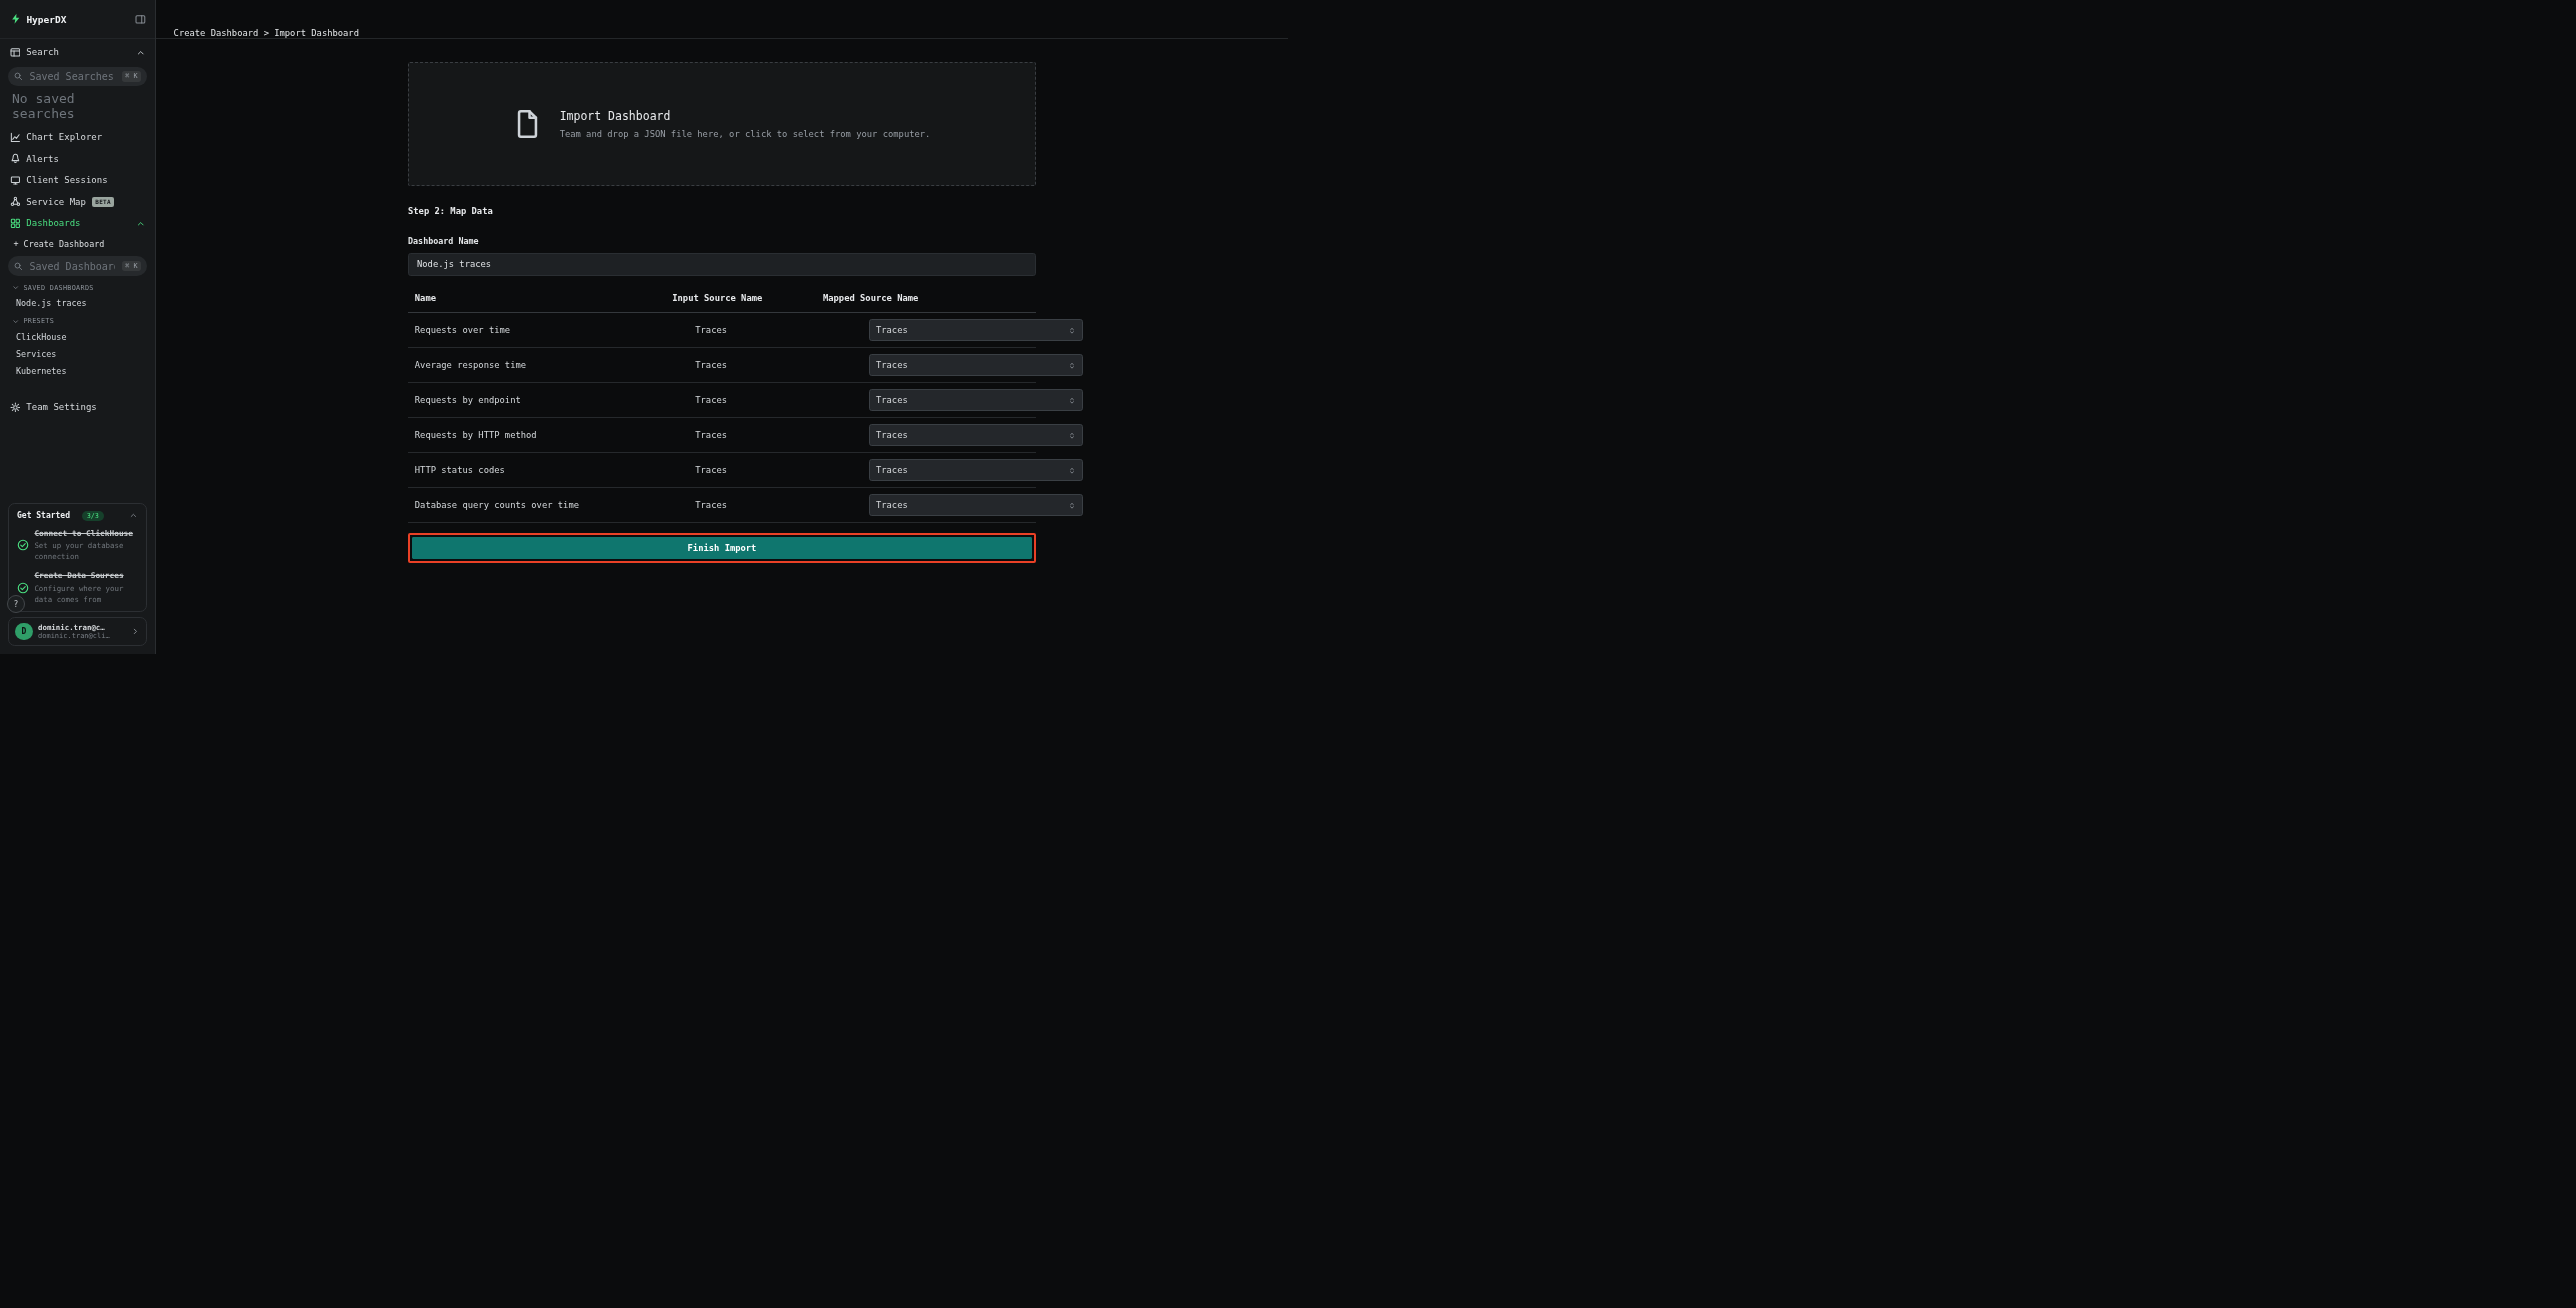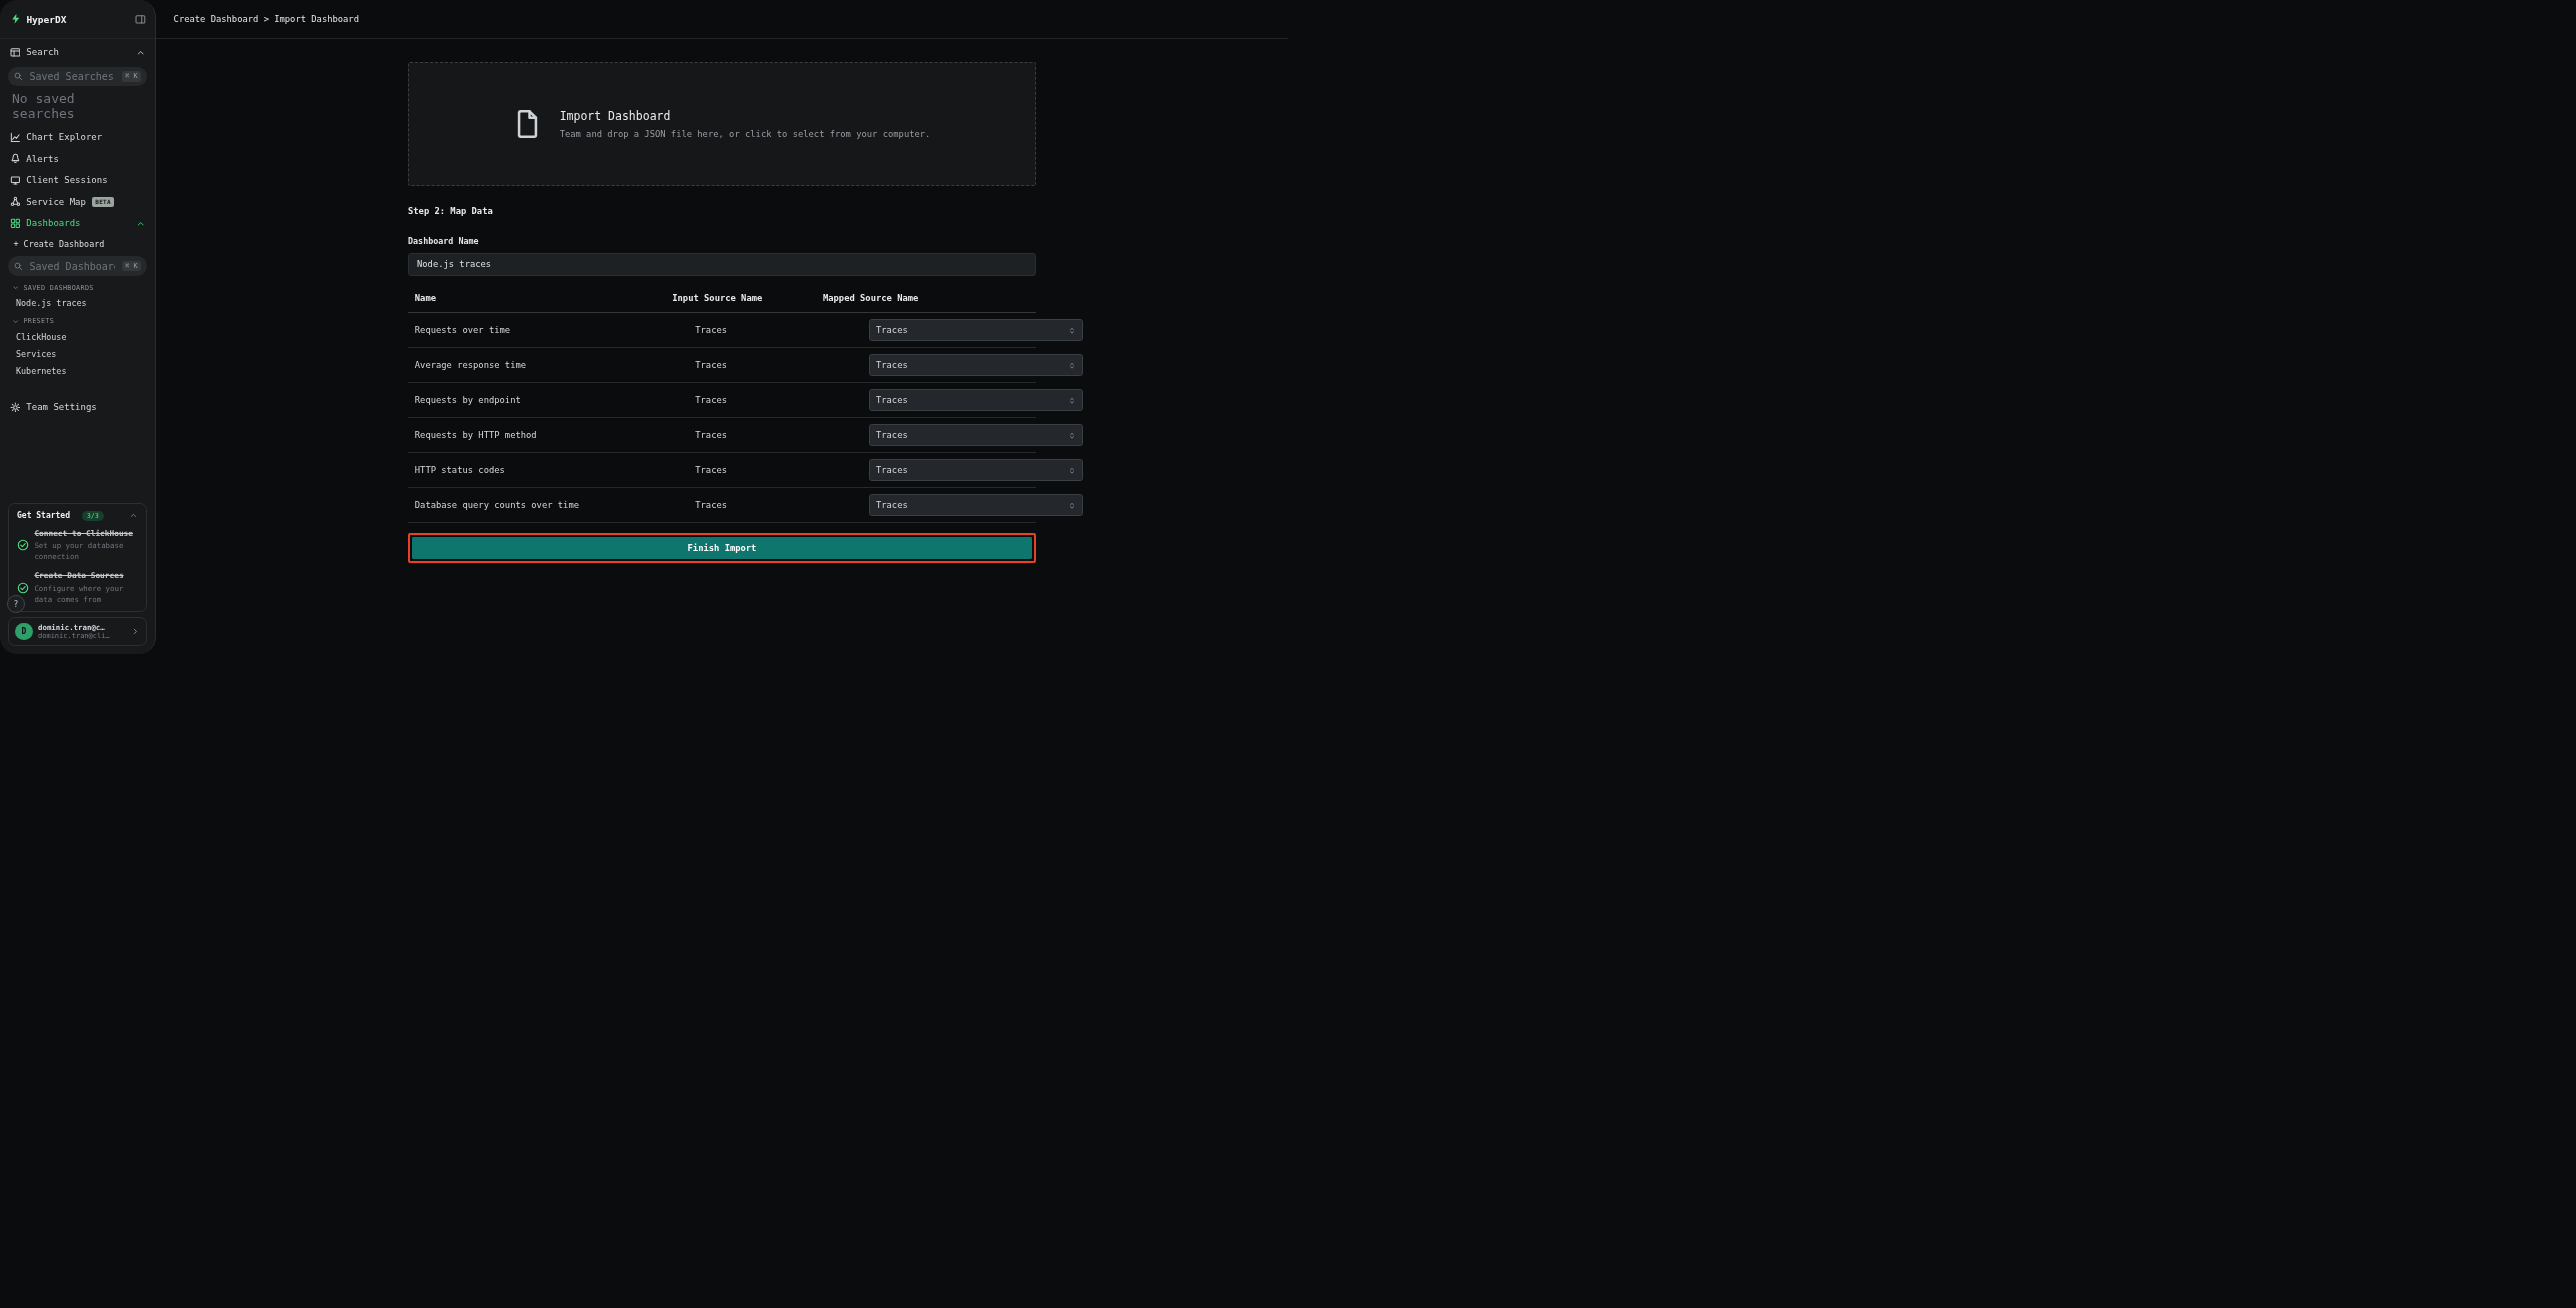--- a/index.html
+++ b/index.html
@@ -8,21 +8,21 @@
     width:1288px; height:654px; overflow:hidden;
     background:#0b0c0d; color:#d7dadd;
     font-family:"DejaVu Sans Mono","Liberation Mono","DejaVu Sans",monospace;
     font-size:8.8px;
   }
   .app { display:flex; height:100%; }
 
   
   .sidebar {
     width:156px; min-width:156px; background:#17191b;
-    border-right:0.7px solid #2a2d30; display:flex; flex-direction:column; position:relative;border-radius:17px;
+    border-right:0.7px solid #2a2d30; display:flex; flex-direction:column; position:relative;
   }
   .logo-row { height:39px; display:flex; align-items:center; padding:0 9.5px; gap:5.4px; border-bottom:0.7px solid #222528; }
   .logo-name { font-weight:700; font-size:9.5px; color:#f0f2f4; }
   .logo-row .spacer, .nav-row .spacer, .gs-header .spacer { flex:1; }
   .icon { display:inline-flex; align-items:center; justify-content:center; }
   .icon svg { stroke:currentColor; fill:none; stroke-width:1.5; stroke-linecap:round; stroke-linejoin:round; }
   .bolt svg { fill:#4ade80; stroke:none; }
   .muted-ic { color:#868c93; }
 
   .side-nav { flex:1; overflow:hidden; padding-top:2.7px; display:flex; flex-direction:column; }
@@ -62,21 +62,21 @@
     display:flex; align-items:center; gap:5.4px; background:#17191b; cursor:pointer; }
   .avatar { width:17.6px; height:17.6px; min-width:17.6px; border-radius:50%; background:#2f9e68; color:#0d0f10;
     font-weight:700; font-size:8px; display:flex; align-items:center; justify-content:center; }
   .user-text { overflow:hidden; }
   .user-name { font-weight:700; font-size:7.4px; white-space:nowrap; }
   .user-email { color:#797f86; font-size:7px; white-space:nowrap; }
   .user-chevron { margin-left:auto; color:#9aa0a6; }
 
   
   .main { flex:1; display:flex; flex-direction:column; background:#0b0c0d; min-width:0; }
-  .topbar { height:39px; min-height:39px; border-bottom:0.7px solid #242729; display:flex; align-items:center; padding:0 17.6px; font-size:8.8px; color:#e3e6e8; }
+  .topbar { height:39px; min-height:39px; border-bottom:0.7px solid #242729; display:flex; align-items:flex-end; padding:0 17.6px; font-size:8.8px; color:#e3e6e8; }
   .content { flex:1; overflow:auto; }
   .column { width:628px; margin:23px auto 35px; }
 
   .dropzone { height:124px; background:#151718; border:0.7px dashed #3a3e42; border-radius:2px;
     display:flex; align-items:center; justify-content:center; gap:19px; cursor:pointer; }
   .dz-icon { color:#ced3d8; }
   .dz-title { font-size:11.5px; color:#e8eaec; }
   .dz-sub { margin-top:5.4px; font-size:8.8px; color:#989ea5; }
 
   .step-label { margin-top:20px; font-weight:700; font-size:8.8px; color:#e8eaec; }

